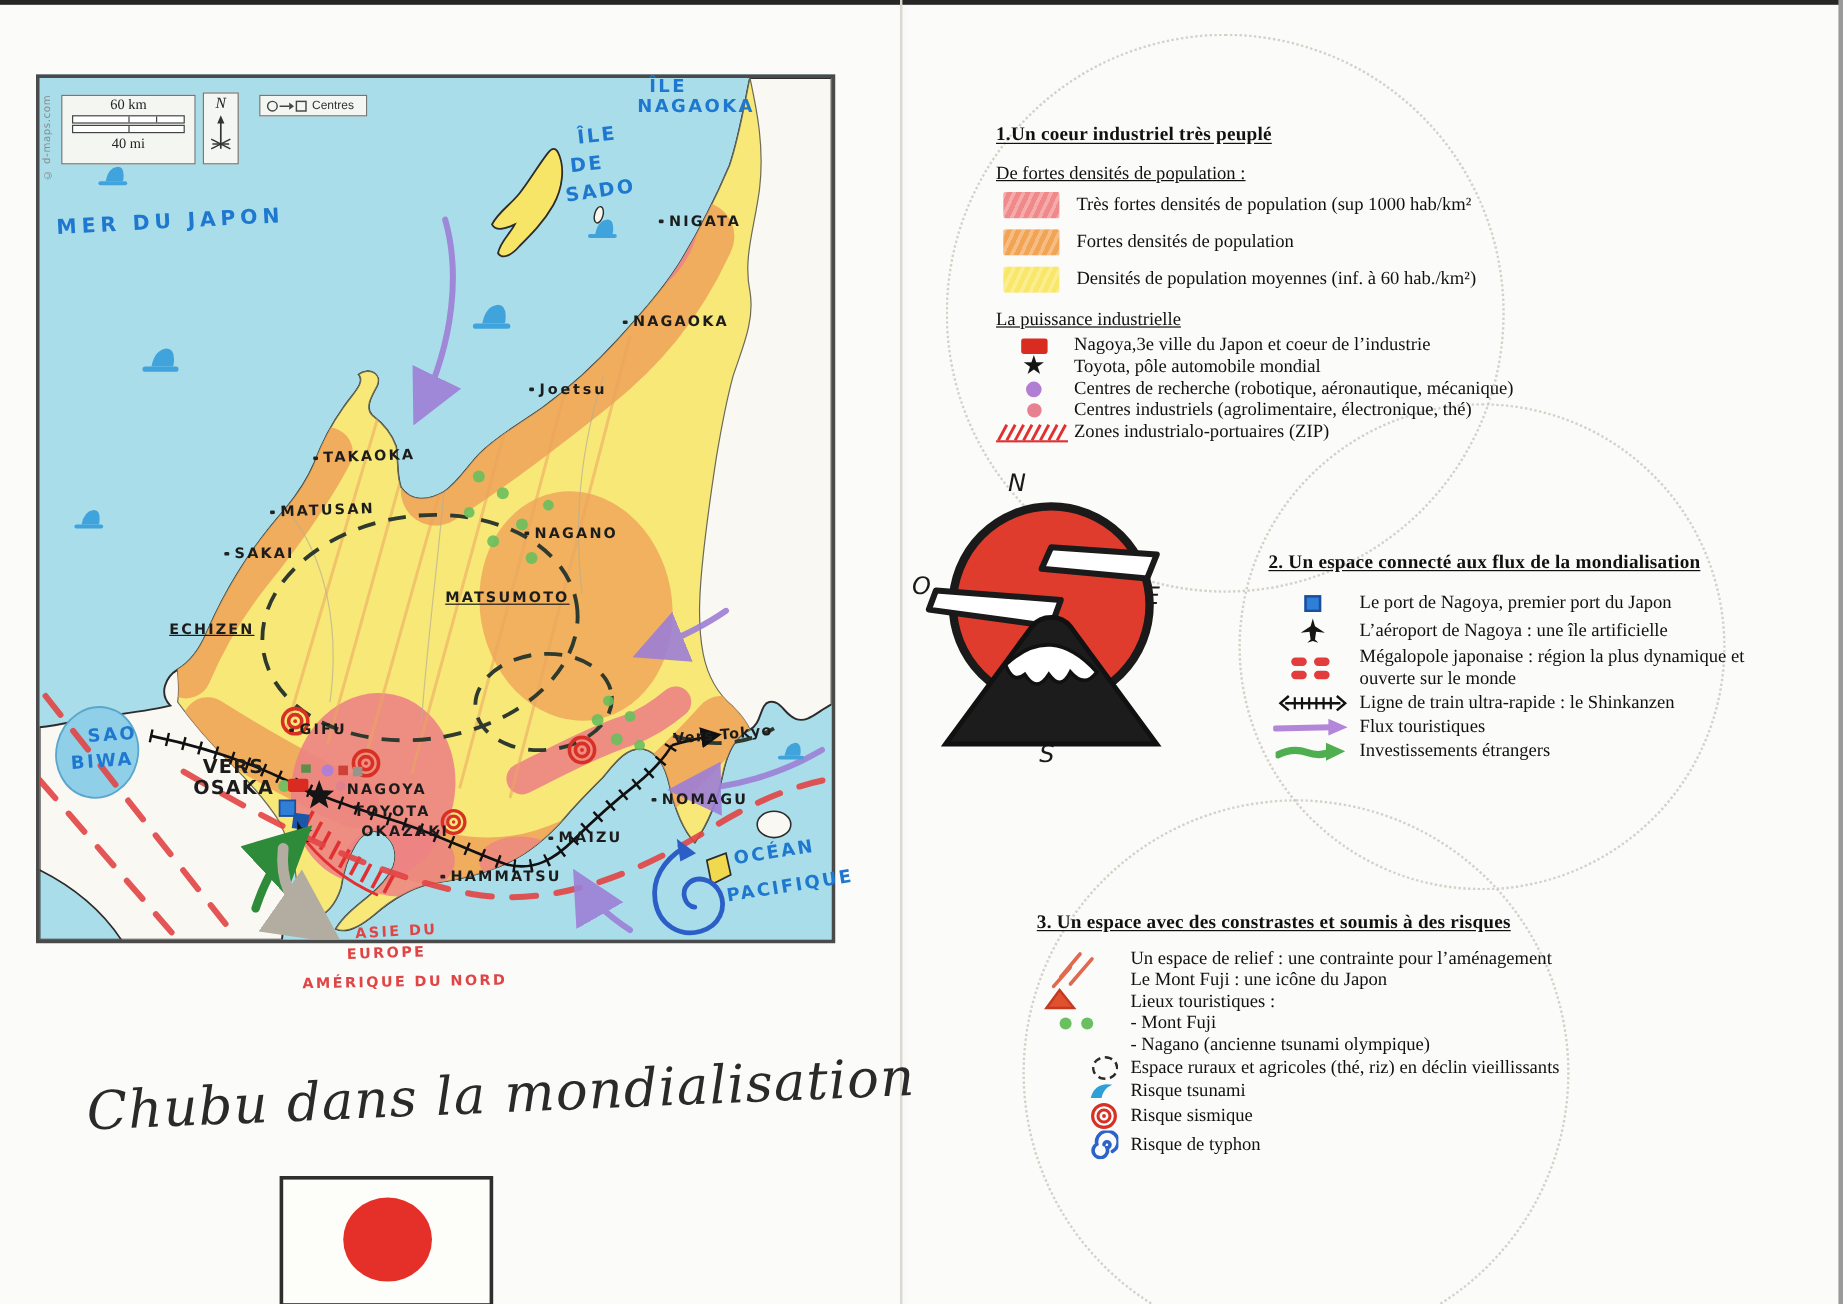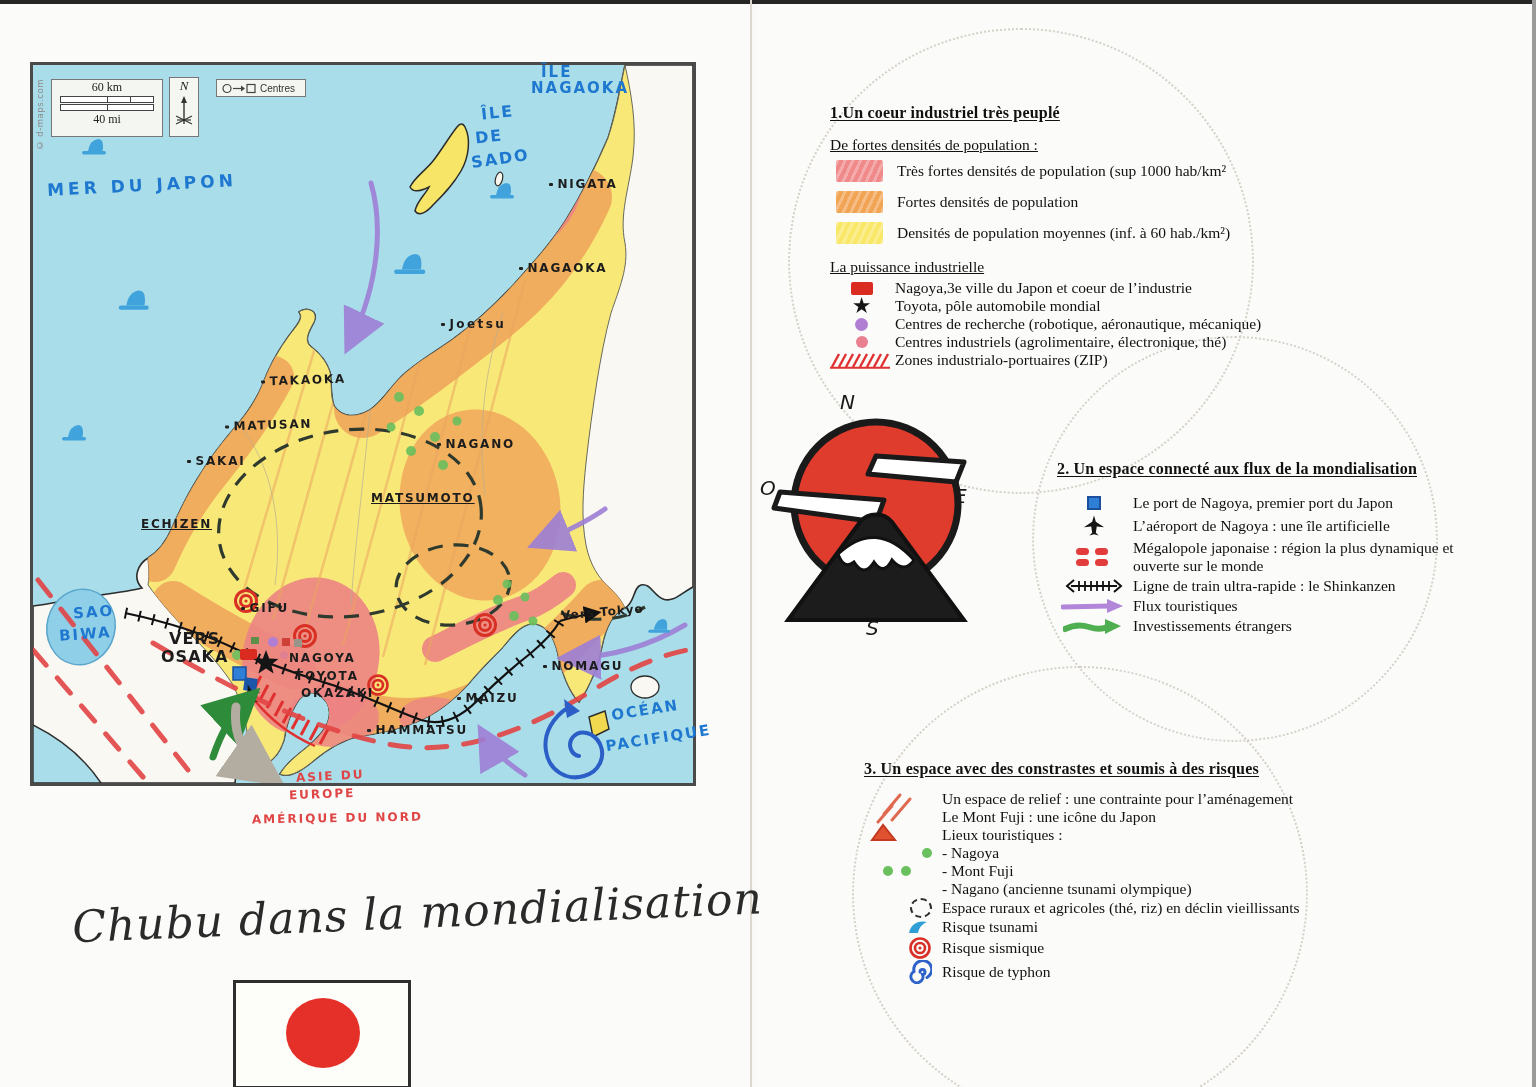--- a/index.html
+++ b/index.html
@@ -459,26 +459,20 @@
     </div>
   <div class="irow s3line">
       <div class="icol3"></div>
       <div class="txt">Le Mont Fuji : une icône du Japon</div>
     </div>
   <div class="irow s3line">
       <div class="icol3"></div>
       <div class="txt">Lieux touristiques :</div>
     </div>
   <div class="irow s3line">
-    <div class="icol3">
-        <span class="gdot"></span>
-      </div>
-    <div class="txt">- Nagoya</div>
-  </div>
-  <div class="irow s3line">
     <div class="icol3" style="gap:8px;justify-content:center;">
         <span class="gdot"></span>
         <span class="gdot"></span>
       </div>
     <div class="txt">- Mont Fuji</div>
   </div>
   <div class="irow s3line">
       <div class="icol3"></div>
       <div class="txt">- Nagano (ancienne tsunami olympique)</div>
     </div>

